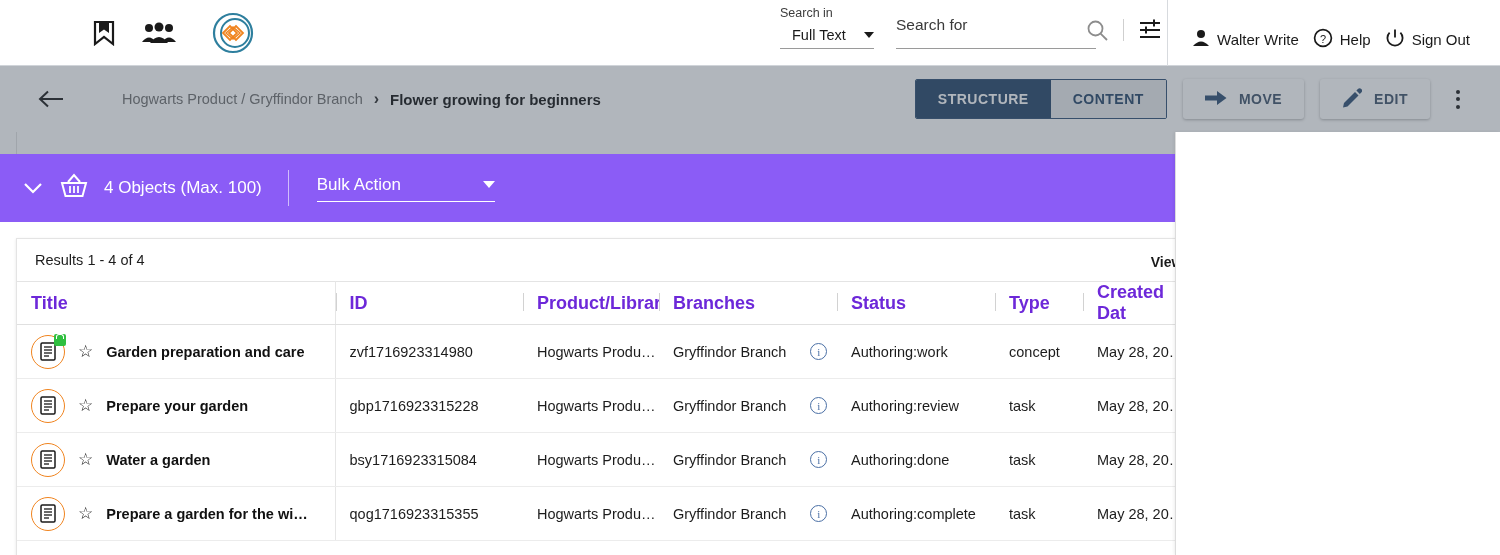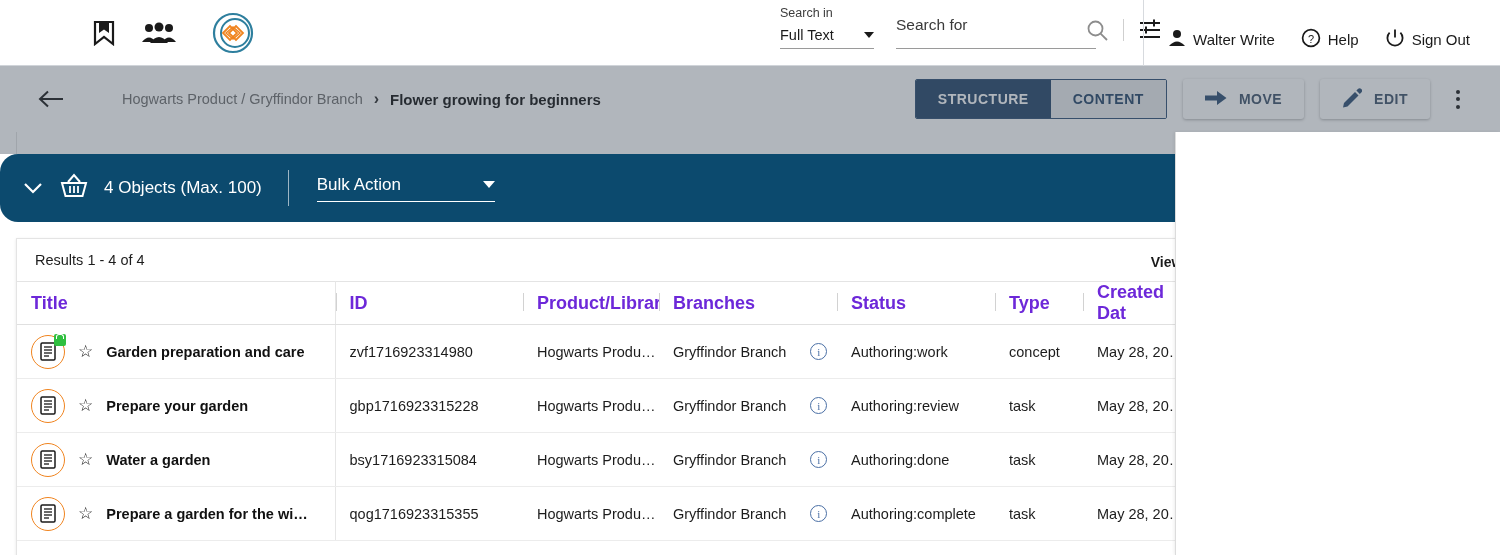--- a/index.html
+++ b/index.html
@@ -29,34 +29,34 @@
   .search-zone {
     position: absolute; left: 780px; top: 6px;
     display: flex; gap: 22px;
   }
   .search-in-block { display: flex; flex-direction: column; }
   .search-in-label { font-size: 12.5px; color: #3c3c3c; margin-bottom: 7px; }
   .select-line {
     width: 94px; display: flex; align-items: center; justify-content: space-between;
     border-bottom: 1px solid #9a9a9a; padding-bottom: 5px; cursor: pointer;
   }
-  .select-line .sel-val { font-size: 14.5px; color: #1a1a1a; }
+  .select-line .sel-val { font-size: 14.5px; color: #1a1a1a; margin-left: 12px; }
   .caret { width: 0; height: 0; border-left: 5.5px solid transparent; border-right: 5.5px solid transparent; border-top: 6.5px solid #1a1a1a; }
   .search-for-input {
     width: 200px; border: none; border-bottom: 1px solid #9a9a9a;
     font-size: 15.5px; color: #3a3a3a; padding-bottom: 5px; outline: none;
     font-family: "Liberation Sans", sans-serif; background: transparent;
   }
   .search-for-input::placeholder { color: #3a3a3a; opacity: 1; }
   .search-actions { position: absolute; left: 1085px; top: 18px; display: flex; align-items: center; gap: 14px; }
   .vdiv { width: 1px; height: 22px; background: #cfcfcf; }
 
   .topbar-right {
     position: absolute; right: 0; top: 0; height: 79px;
-    display: flex; align-items: center; gap: 26px; padding-right: 30px;
+    display: flex; align-items: center; gap: 14px; padding-right: 30px;
     border-left: 1px solid #d7dade; padding-left: 24px;
   }
   .tb-item { display: flex; align-items: center; gap: 7px; cursor: pointer; font-size: 15px; color: #1a1a1a; }
 
   
   .subbar {
     position: absolute; top: 66px; left: 0; width: 1500px; height: 66px;
     background: #ffffff; display: flex; align-items: center; gap: 28px;
   }
   .backarrow { margin-left: 38px; cursor: pointer; }
@@ -88,21 +88,21 @@
 
   
   .dim-overlay {
     position: absolute; top: 66px; left: 0; width: 1500px; height: 88px;
     background: rgba(70,82,96,.42); pointer-events: none;
   }
 
   
   .bulkbar {
     position: absolute; top: 154px; left: 0; width: 1500px; height: 68px;
-    background: #0c4a6e; display: flex; align-items: center; border-radius: 18px;
+    background: #8b5cf6; display: flex; align-items: center;
   }
   .bulk-chevron { margin-left: 22px; cursor: pointer; }
   .basket-icon { margin-left: 16px; }
   .bulk-count { margin-left: 16px; font-size: 17px; color: #fff; }
   .bulk-divider { width: 1px; height: 36px; background: rgba(255,255,255,.6); margin-left: 26px; }
   .bulk-select {
     margin-left: 28px; width: 178px; display: flex; align-items: center; justify-content: space-between;
     border-bottom: 1px solid #ffffff; padding-bottom: 6px; cursor: pointer;
   }
   .bulk-select span { font-size: 17px; color: #ffffff; }

